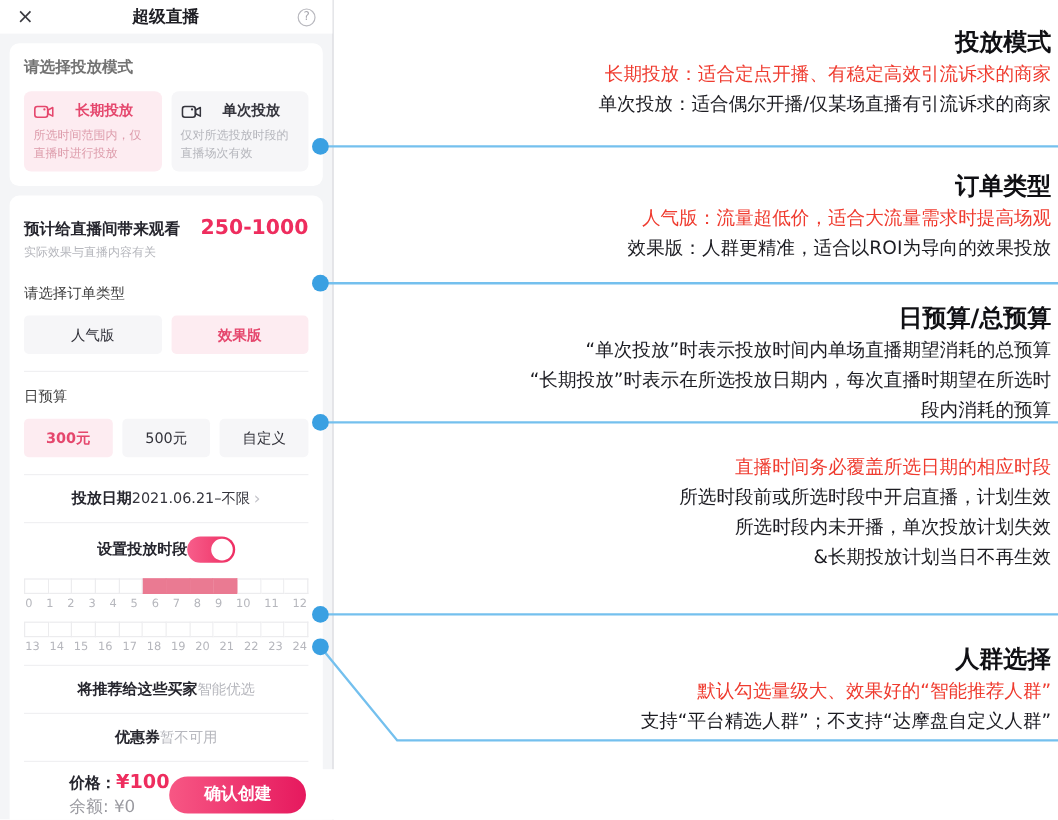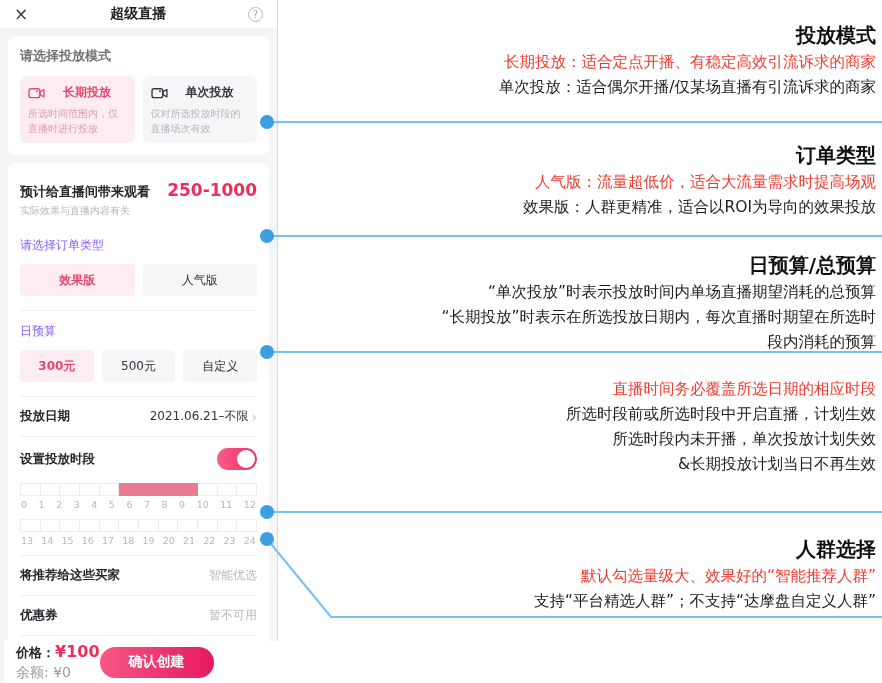--- a/index.html
+++ b/index.html
@@ -25,28 +25,28 @@
   .mode-top { display:flex; align-items:center; gap:18px; font-size:12px; font-weight:bold; }
   .mode-desc { margin-top:5px; font-size:10px; line-height:1.5; color:#b5b6bc; }
   .mode-opt.sel .mode-desc { color:#dd9cab; }
   .cam { width:17px; height:14px; flex:0 0 auto; }
 
   .card-b { padding:2px 12px 8px; }
   .est-row { display:flex; justify-content:space-between; align-items:baseline; padding-top:15px; }
   .est-label { font-size:13px; font-weight:bold; color:#26262e; }
   .est-value { font-size:17px; font-weight:bold; color:#ee2d5e; }
   .est-note { font-size:10px; color:#b5b6bc; margin-top:3px; }
-  .sub-label { font-size:12px; color:#8b5cf6; margin-top:19px; }
+  .sub-label { font-size:12px; color:#404040; margin-top:19px; }
   .opt-row2 { display:grid; grid-template-columns:1fr 1fr; gap:8px; margin-top:10px; }
   .opt-row3 { display:grid; grid-template-columns:1fr 1fr 1fr; gap:8px; margin-top:10px; }
   .chip { height:32px; border-radius:4px; background:#f6f6f8; color:#33333b; font-size:12px;
           display:flex; align-items:center; justify-content:center; cursor:pointer; }
   .chip.sel { background:#fdecf1; color:#e5476d; font-weight:bold; }
   .hr { height:1px; background:#f0f0f2; margin-top:14px; }
-  .kv-row { display:flex; justify-content:space-between; align-items:center; padding:11px 0; }
+  .kv-row { display:flex; justify-content:center; align-items:center; padding:11px 0; }
   .kv-row + .hr0 { height:1px; background:#f0f0f2; }
   .kv-label { font-size:12.5px; color:#33333b; }
   .kv-label.b { font-weight:bold; color:#26262e; }
   .kv-value { font-size:12px; color:#33333b; display:flex; align-items:center; gap:3px; }
   .kv-value.gray { color:#b6b7bd; }
   .chev { color:#c3c3c9; font-size:14px; }
   .toggle { width:40px; height:22px; border-radius:11px;
             background:linear-gradient(90deg,#f75e8b,#ee2d62); position:relative; cursor:pointer; }
   .knob { position:absolute; right:2px; top:2px; width:18px; height:18px; border-radius:50%; background:#fff; }
 
@@ -58,22 +58,22 @@
   .tick-row { display:flex; justify-content:space-between; margin:3px 1px 9px; }
   .tick-row span { font-size:9.5px; color:#b6b7bd; }
 
   .agree-row { display:flex; align-items:center; gap:7px; padding:13px 0 8px; }
   .cbox { width:16px; height:16px; border:1.5px solid #cfcfd4; border-radius:50%; position:relative; flex:0 0 auto; }
   .cbox::after { content:""; position:absolute; left:2px; bottom:-4px; width:5px; height:2px;
                  background:#e23b3b; transform:rotate(35deg); }
   .agree-text { font-size:11px; color:#8f8f96; }
   .agree-link { font-size:11px; color:#ee4d7a; cursor:pointer; }
 
-  .p-footer { position:absolute; left:4px; bottom:0; width:277px; height:42px; background:#fff;
-              display:flex; align-items:center; justify-content:flex-start; padding:0 12px; }
+  .p-footer { position:absolute; left:18px; bottom:0; width:277px; height:42px; background:#fff;
+              display:flex; align-items:center; justify-content:center; padding:0 12px; }
   .price-line { font-size:13px; font-weight:bold; color:#26262e; }
   .price-val { font-size:16px; font-weight:bold; color:#ee2d5e; }
   .balance { font-size:14px; color:#9a9aa0; margin-top:2px; }
   .confirm { width:114px; height:31px; border:none; border-radius:18px; cursor:pointer;
              background:linear-gradient(90deg,#f75784,#e6195e); color:#fff; font-size:14px; font-weight:bold;
              font-family:inherit; }
 
   
   .ann { position:absolute; right:6px; text-align:right; }
   .ann-title { font-size:20px; line-height:30px; font-weight:bold; color:#101014; }
@@ -127,22 +127,22 @@
     <div class="card card-b">
 
       <div class="est-row">
         <span class="est-label">预计给直播间带来观看</span>
         <span class="est-value">250-1000</span>
       </div>
       <div class="est-note">实际效果与直播内容有关</div>
 
       <div class="sub-label">请选择订单类型</div>
       <div class="opt-row2">
+        <div class="chip">人气版</div>
         <div class="chip sel">效果版</div>
-        <div class="chip">人气版</div>
       </div>
 
       <div class="hr"></div>
 
       <div class="sub-label" style="margin-top:12px;">日预算</div>
       <div class="opt-row3">
         <div class="chip sel">300元</div>
         <div class="chip">500元</div>
         <div class="chip">自定义</div>
       </div>

